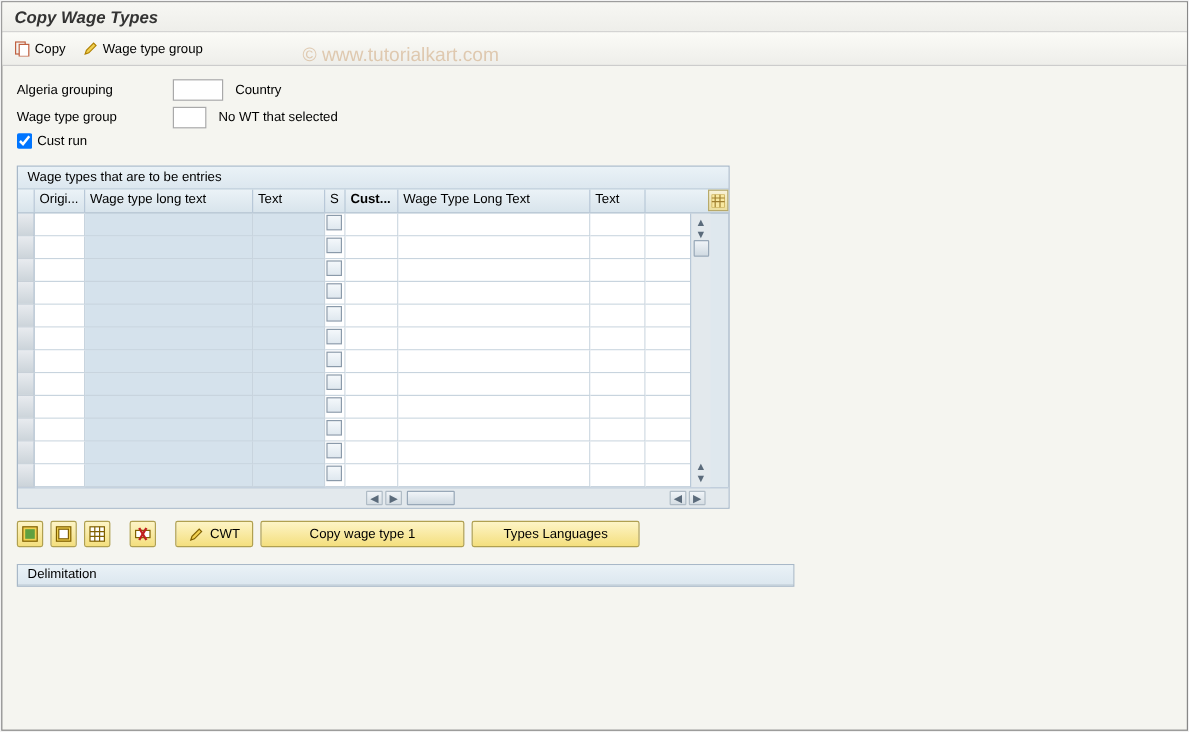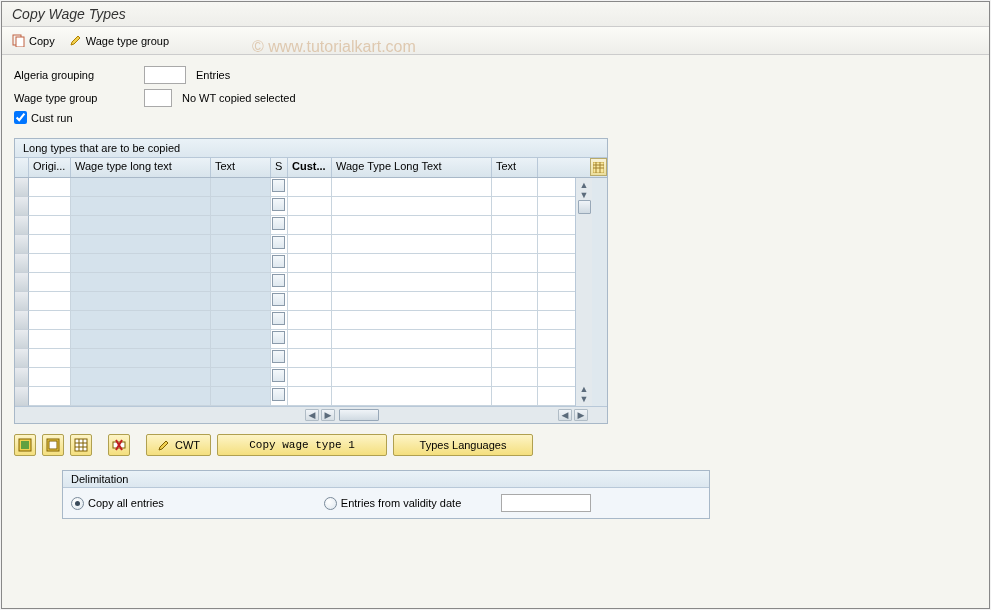--- a/index.html
+++ b/index.html
@@ -17,21 +17,21 @@
       height: 608px;
       margin: 1px;
       background: #f5f5f0;
       position: relative;
     }
     .title-bar {
       background: linear-gradient(#f7f7f3, #eeeeea);
       border-bottom: 1px solid #ccc;
       padding: 4px 10px;
       font-size: 14px;
-      font-weight: normal;
+      font-weight: bold;
       font-style: italic;
       color: #333;
     }
     .toolbar {
       background: linear-gradient(#fbfbf7, #eeeeea);
       border-bottom: 1px solid #ccc;
       padding: 4px 10px;
       display: flex;
       align-items: center;
       gap: 14px;
@@ -167,21 +167,20 @@
       display: inline-flex; align-items: center; justify-content: center;
       cursor: pointer;
       font-size: 11px;
     }
     .delim-panel {
       margin-top: 14px;
       border: 1px solid #a8b8c8;
       width: 648px;
       background: #e8eff5;
       font-size: 11px;
-      margin-left: 48px;
     }
     .delim-title {
       background: linear-gradient(#eaf2f7, #dce7ef);
       border-bottom: 1px solid #b8c8d8;
       padding: 2px 8px;
     }
     .delim-body {
       display: flex;
       align-items: center;
       padding: 6px 8px;
@@ -223,34 +222,34 @@
       <span>Wage type group</span>
     </div>
   </div>
 
   <div class="watermark">© www.tutorialkart.com</div>
 
   <div class="content">
     <div class="form-row">
       <span class="form-label">Algeria grouping</span>
       <input class="form-input small" value="DZ" style="">
-      <span class="form-value">Entries</span>
+      <span class="form-value">Country</span>
     </div>
     <div class="form-row">
       <span class="form-label">Wage type group</span>
       <input class="form-input tiny" value="" style="">
-      <span class="form-value">No WT copied selected</span>
+      <span class="form-value">No WT that selected</span>
     </div>
     <div class="checkbox-row">
       <input type="checkbox" checked="" style="">
       <span>Cust run</span>
     </div>
 
     <div class="grid-panel">
-      <div class="grid-title">Long types that are to be copied</div>
+      <div class="grid-title">Wage types that are to be entries</div>
       <div style="display:flex;">
         <div style="flex:1;">
           <div class="grid-header-row">
             <div class="grid-hcell" style="width:14px;"></div>
             <div class="grid-hcell" style="width:42px;">Origi...</div>
             <div class="grid-hcell" style="width:140px;">Wage type long text</div>
             <div class="grid-hcell" style="width:60px;">Text</div>
             <div class="grid-hcell" style="width:17px;">S</div>
             <div class="grid-hcell" style="width:44px;font-weight:bold;">Cust...</div>
             <div class="grid-hcell" style="width:160px;">Wage Type Long Text</div>
@@ -457,37 +456,26 @@
             <line x1="10" y1="2" x2="4" y2="12" stroke="#c02020" stroke-width="2"></line>
           </svg>
       </div>
       <div style="width:4px;"></div>
       <div class="text-btn" style="gap:5px; padding:0 10px;">
         <svg width="13" height="13">
             <path d="M2 11 L3 8 L9 2 L11 4 L5 10 Z" fill="#f0d050" stroke="#806000"></path>
           </svg>
         <span>CWT</span>
       </div>
-      <div class="text-btn" style="width:170px;font-family:Liberation Mono, monospace;">
+      <div class="text-btn" style="width:170px;">
         <span>Copy wage type 1</span>
       </div>
       <div class="text-btn" style="width:140px;">
         <span>Types Languages</span>
       </div>
     </div>
 
     <div class="delim-panel">
       <div class="delim-title">Delimitation</div>
-      <div class="delim-body">
-        <div class="radio-item">
-          <span class="radio checked"></span>
-          <span>Copy all entries</span>
-        </div>
-        <div class="radio-item" style="margin-left:120px;">
-          <span class="radio"></span>
-          <span>Entries from validity date</span>
-        </div>
-        <input class="form-input" style="width: 90px;" value="">
-      </div>
     </div>
 
   </div>
 </div>
 
 </body></html>

